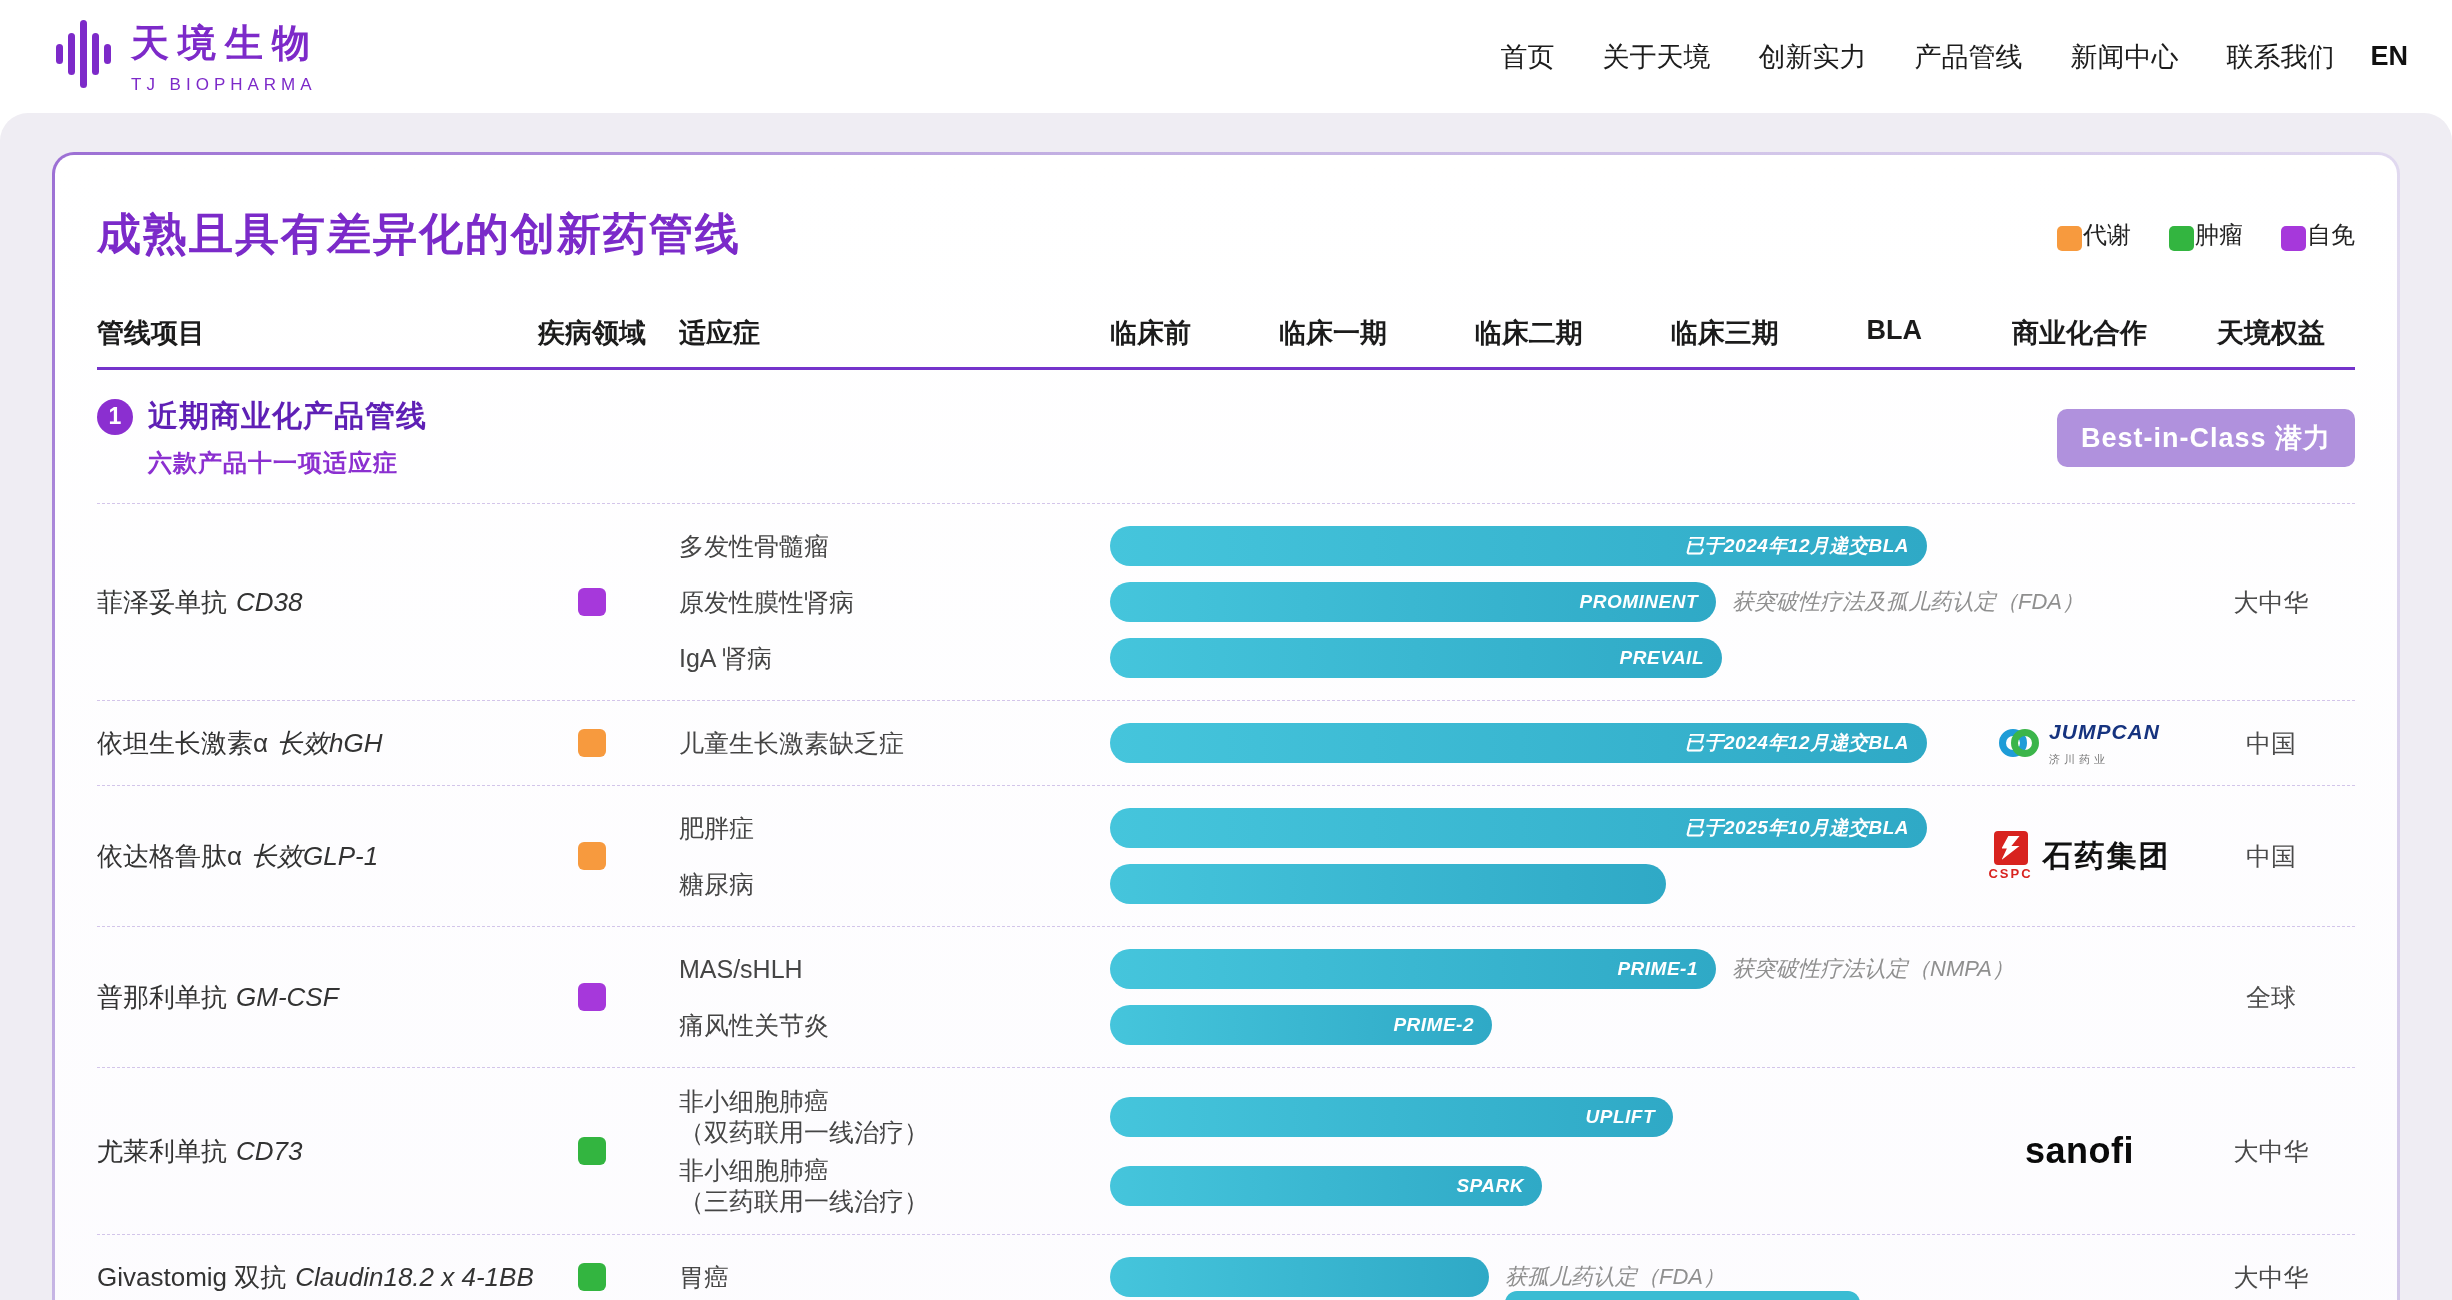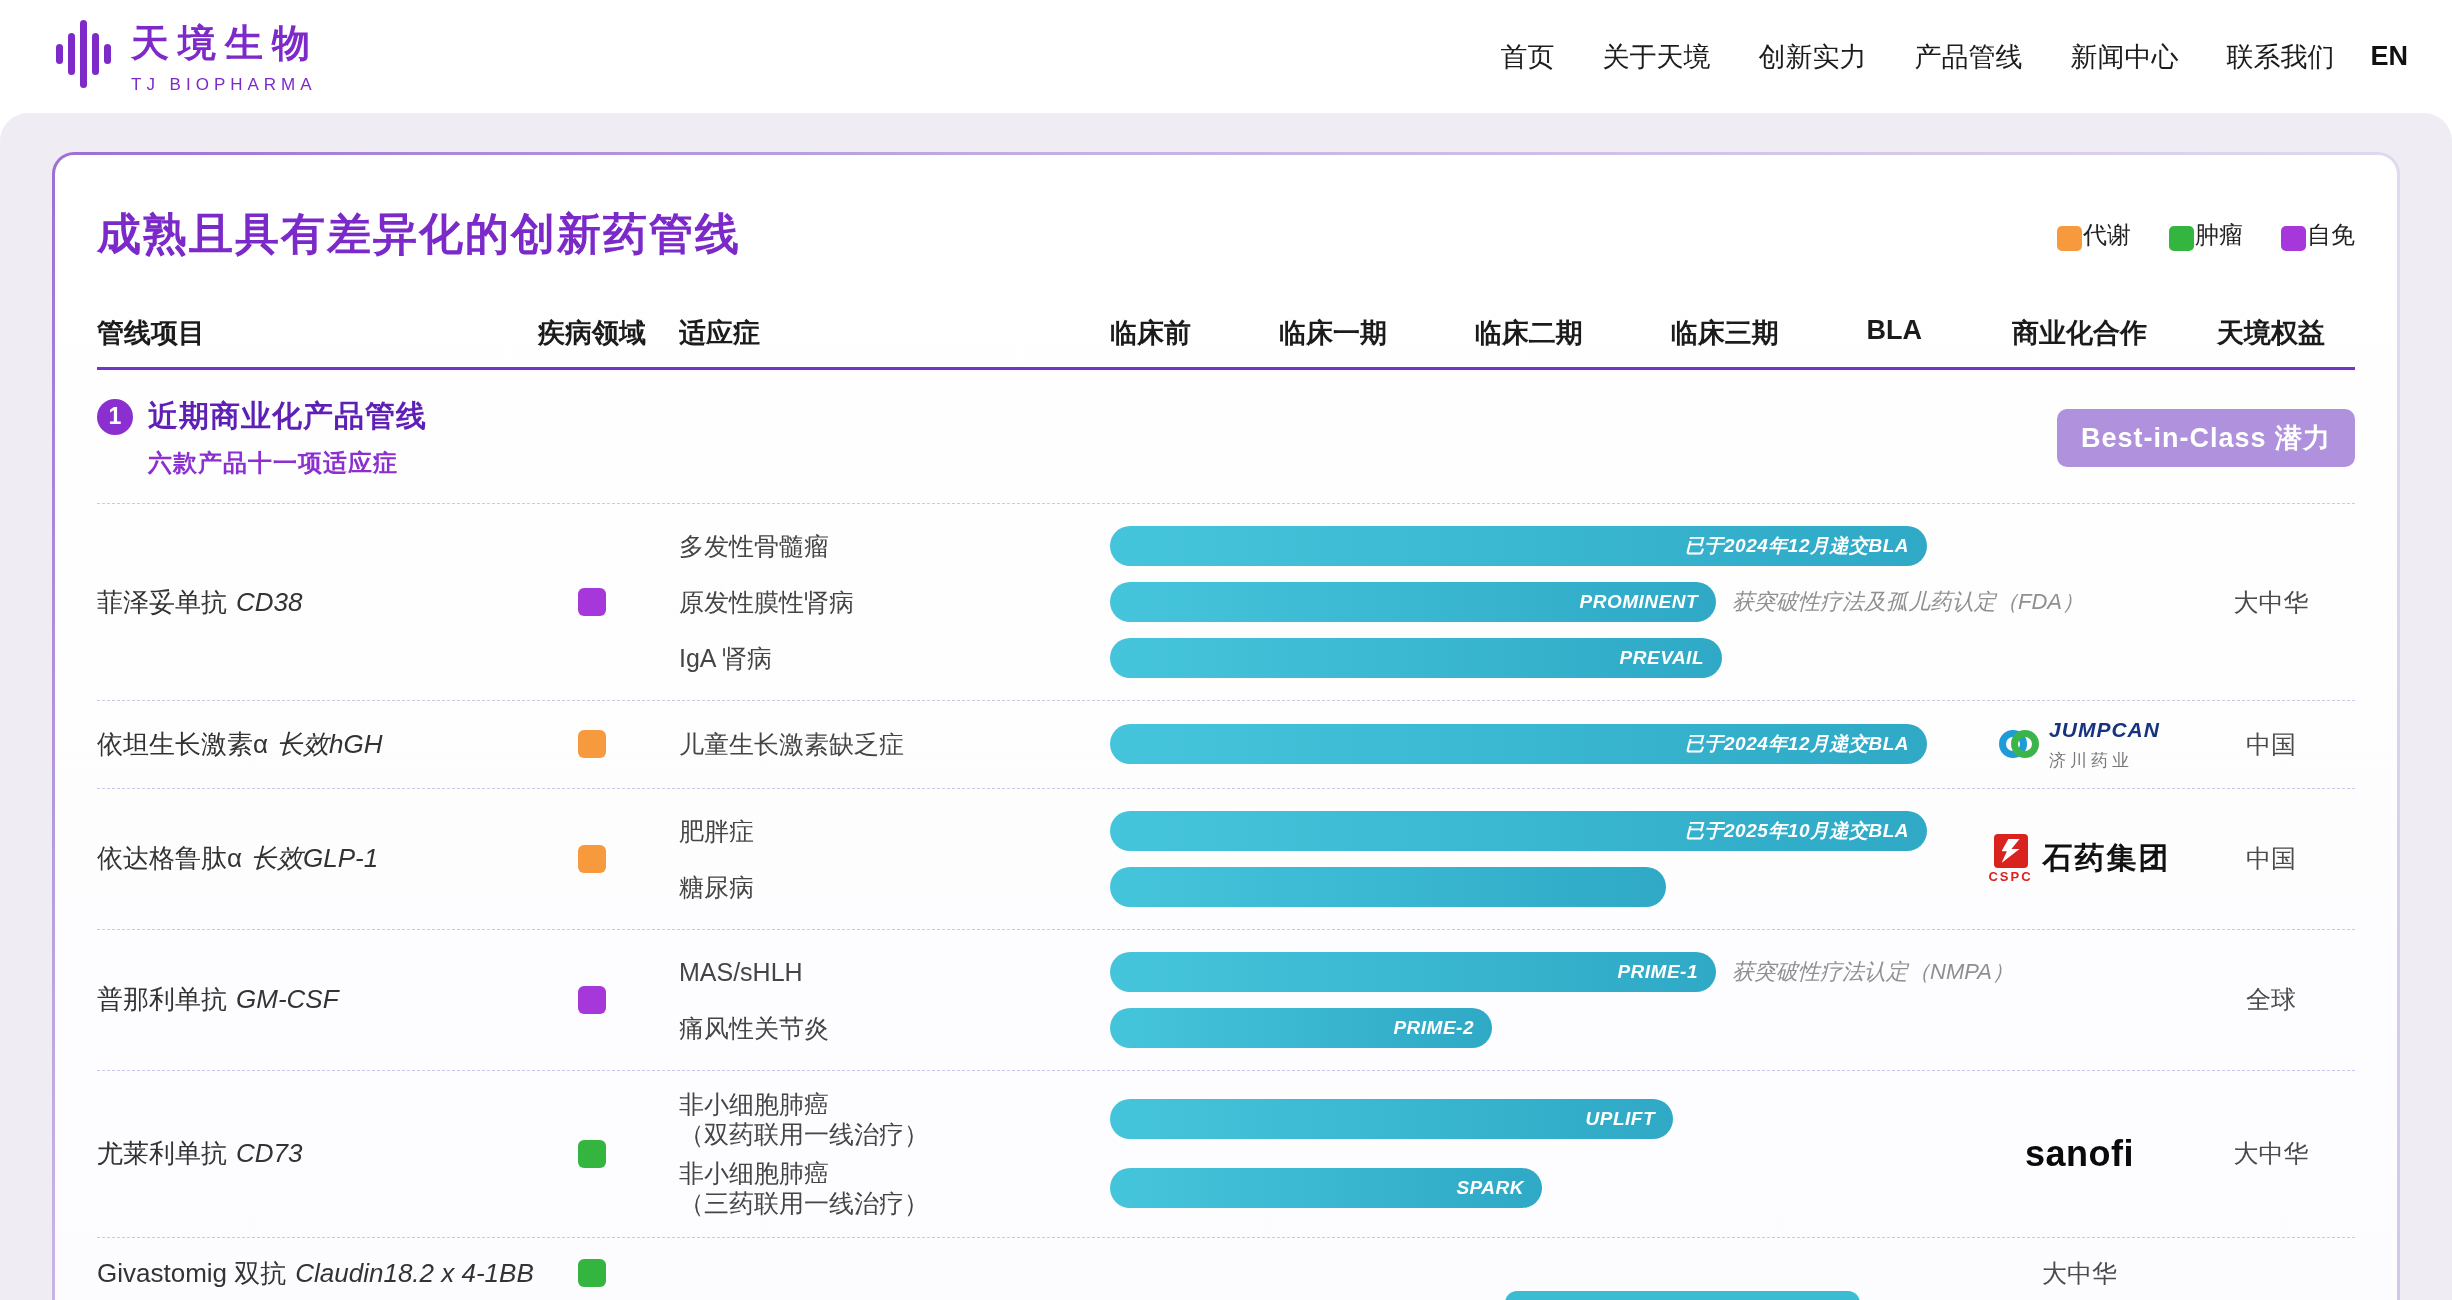--- a/index.html
+++ b/index.html
@@ -113,21 +113,21 @@
   .c-rights { text-align:center; font-size:25px; color:#4a4a4a; }
 
   
   .partner-jumpcan { display:flex; align-items:center; gap:10px; }
   .jc-rings { display:flex; align-items:center; }
   .jc-r1, .jc-r2 { width:28px; height:28px; border-radius:50%; display:block; }
   .jc-r1 { border:7px solid #1E9CD7; }
   .jc-r2 { border:7px solid #3BB54A; margin-left:-16px; }
   .jc-text { display:flex; flex-direction:column; line-height:1.05; }
   .jc-text b { font-size:21px; color:#16337F; letter-spacing:1px; font-style:italic; }
-  .jc-text i { font-size:17px; color:#777; font-style:normal; letter-spacing:4px; margin-top:11px; }
+  .jc-text i { font-size:11px; color:#777; font-style:normal; letter-spacing:4px; margin-top:11px; }
 
   .partner-cspc { display:flex; align-items:center; gap:10px; }
   .cspc-mark { display:flex; flex-direction:column; align-items:center; }
   .cspc-square { width:34px; height:34px; background:#D8231F; border-radius:4px; position:relative; display:block; }
   .cspc-square::after {
     content:''; position:absolute; left:8px; top:5px; width:18px; height:24px; background:#fff;
     clip-path:polygon(38% 0, 100% 0, 55% 42%, 100% 42%, 0 100%, 30% 52%, 0 52%);
   }
   .cspc-en { font-size:13px; font-weight:700; color:#D8231F; letter-spacing:2px; margin-top:1px; }
   .cspc-cn { font-size:30px; font-weight:700; color:#111; letter-spacing:2px; }
@@ -350,20 +350,29 @@
             <div class="c-partner">
               <div class="partner-sanofi">sanofi</div>
             </div>
             <div class="c-rights">大中华</div>
           </div>
           <div class="prow">
             <div class="c-name"><span>Givastomig 双抗</span><span class="drug-target">Claudin18.2 x 4-1BB</span></div>
             <div class="c-area">
               <span class="area-square" title="肿瘤" style="background: rgb(51, 181, 64);"></span>
             </div>
+            <div class="c-lines">
+              <div class="ind-line">
+                <div class="ind-label">胃癌</div>
+                <div class="bar-zone">
+                  <div class="phase-bar" style="width: 379px;"></div>
+                  <span class="bar-note">获孤儿药认定（FDA）</span>
+                </div>
+              </div>
+            </div>
             <div class="c-partner"></div>
             <div class="c-rights">大中华</div>
           </div>
         </div>
 
     </div>
   </div>
 </div>
 
 <div class="partial-bar"></div>

